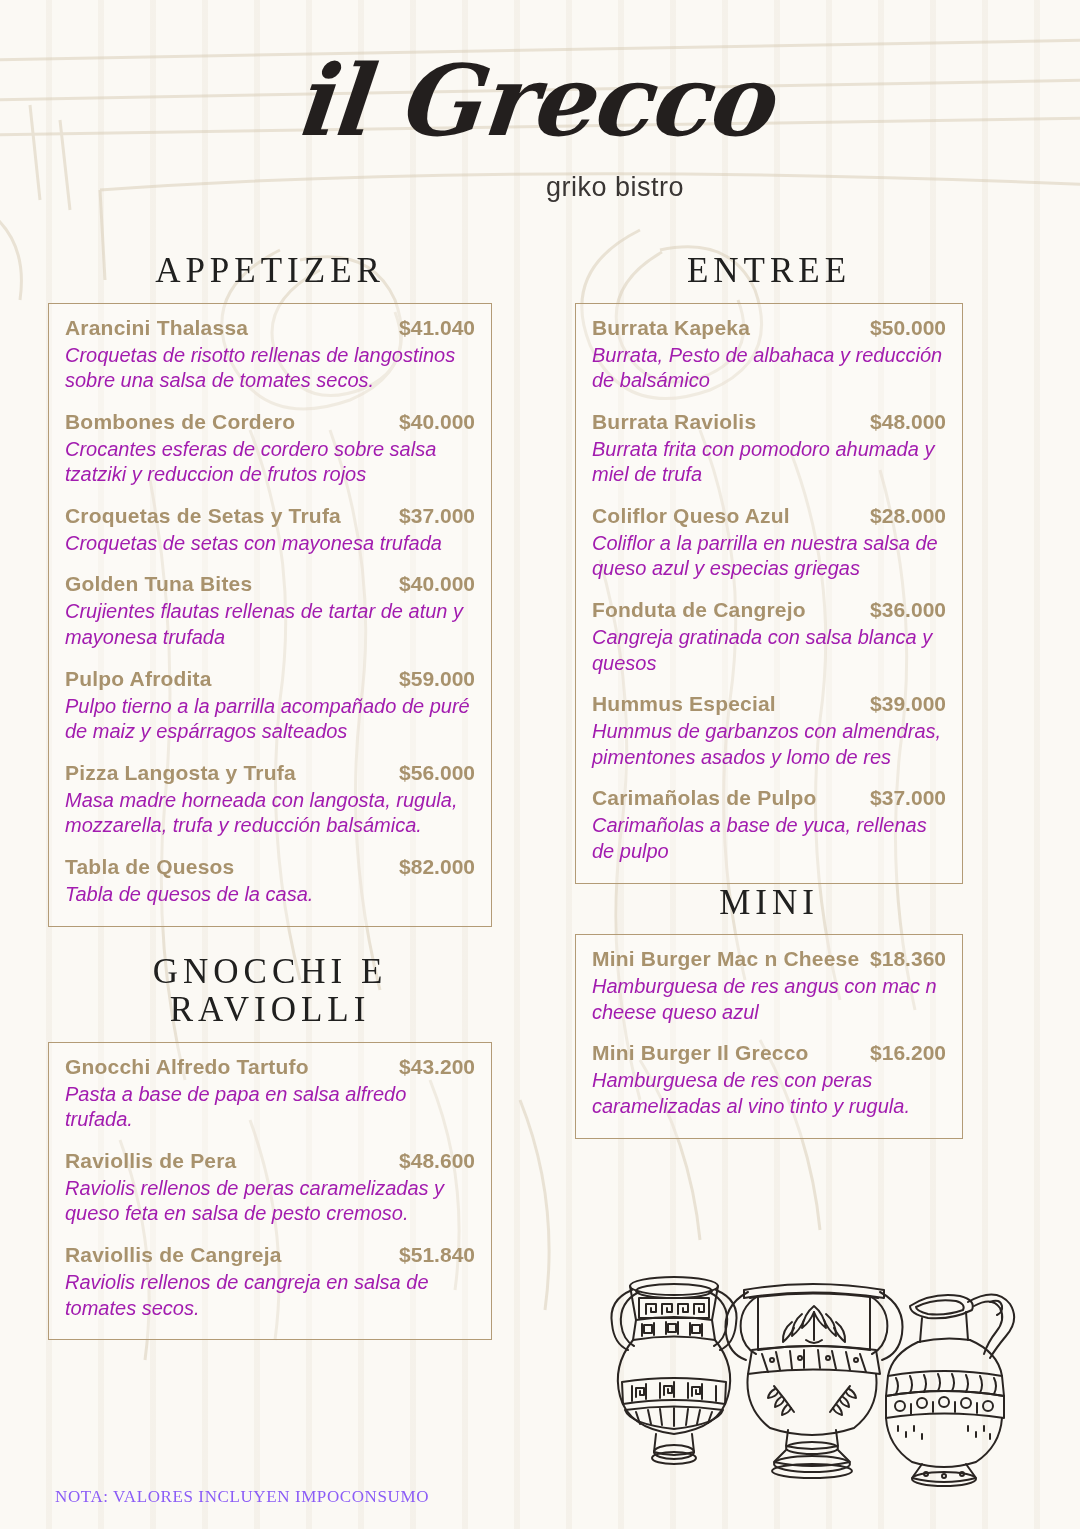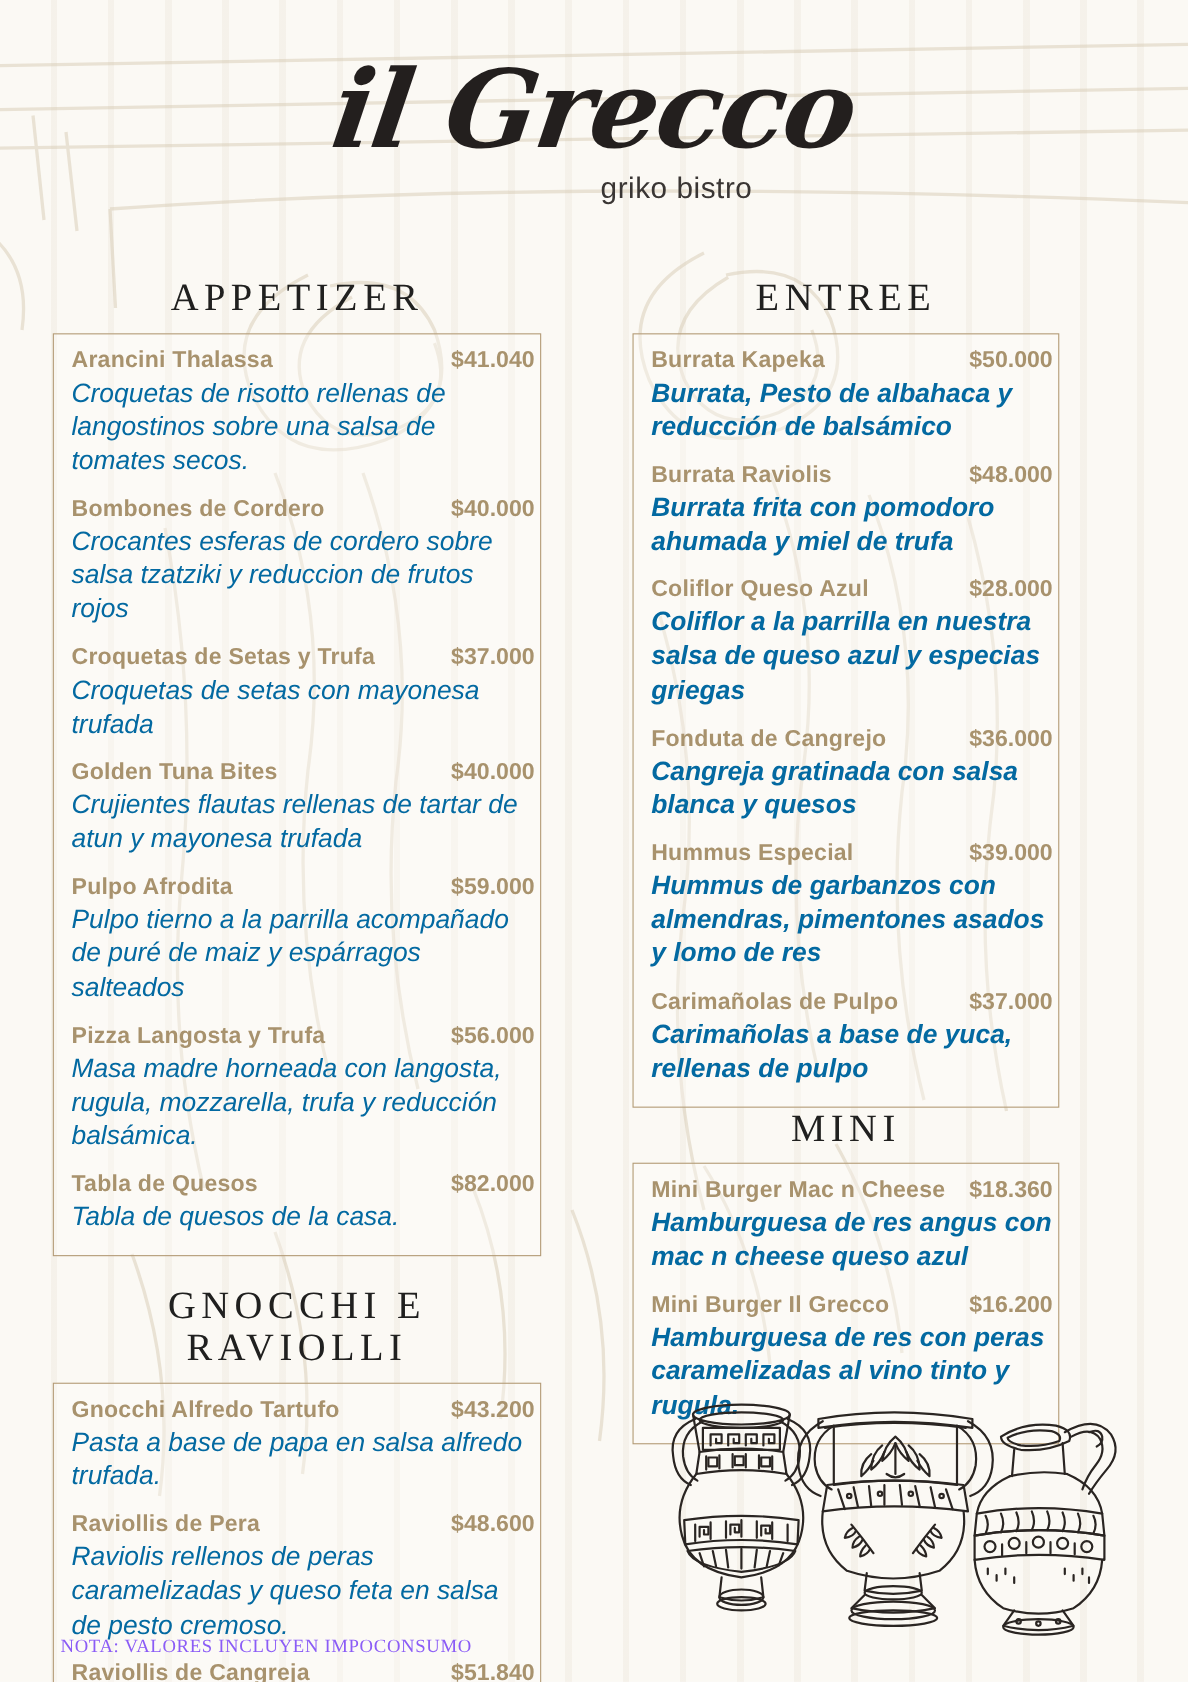--- a/index.html
+++ b/index.html
@@ -58,21 +58,21 @@
     font-style: italic;
     font-weight: 700;
     font-size: 98px;
     line-height: 1.0;
     color: #231f1e;
     letter-spacing: -2px;
     transform: skewX(-8deg);
   }
   .logo-sub {
     display: block;
-    margin-top: 6px;
+    margin-top: 22px;
     margin-left: 150px;
     font-family: "Liberation Sans", sans-serif;
     font-size: 27px;
     color: #3a3634;
     letter-spacing: 0.5px;
   }
 
   
   .col-left {
     position: absolute;
@@ -97,21 +97,21 @@
     margin: 0 0 12px 0;
     line-height: 1.1;
   }
   .section-title.mini-title {
     margin-top: 0;
   }
 
   .menu-box {
     border: 1.5px solid #b39b76;
     background: rgba(255,253,248,0.35);
-    padding: 12px 5px 16px 16px;
+    padding: 12px 16px 16px 16px;
     box-sizing: border-box;
   }
 
   .item {
     margin-bottom: 16px;
   }
   .item:last-child {
     margin-bottom: 2px;
   }
   .item-head {
@@ -131,29 +131,28 @@
   .item-price {
     font-family: "Liberation Sans", sans-serif;
     font-weight: 700;
     font-size: 21px;
     color: #a8926d;
     white-space: nowrap;
   }
   .item-desc {
     font-family: "Liberation Sans", sans-serif;
     font-style: italic;
-    font-size: 24px;
+    font-size: 20px;
     line-height: 1.28;
-    color: #0369a1;
+    color: #a21caf;
     margin-top: 3px;
     max-width: 412px;
   }
   .col-right .item-desc {
     max-width: 424px;
-    font-weight: bold;
   }
 
   
   .vases {
     position: absolute;
     left: 592px;
     top: 1262px;
     width: 440px;
     height: 230px;
   }

